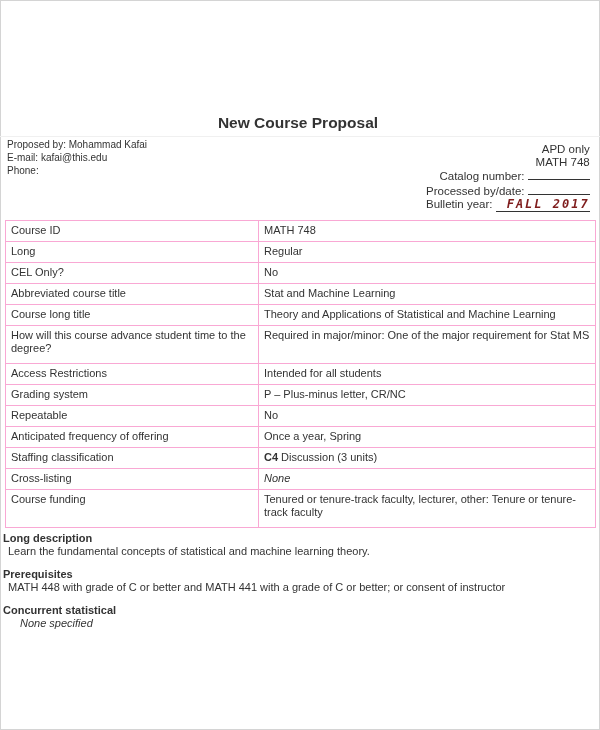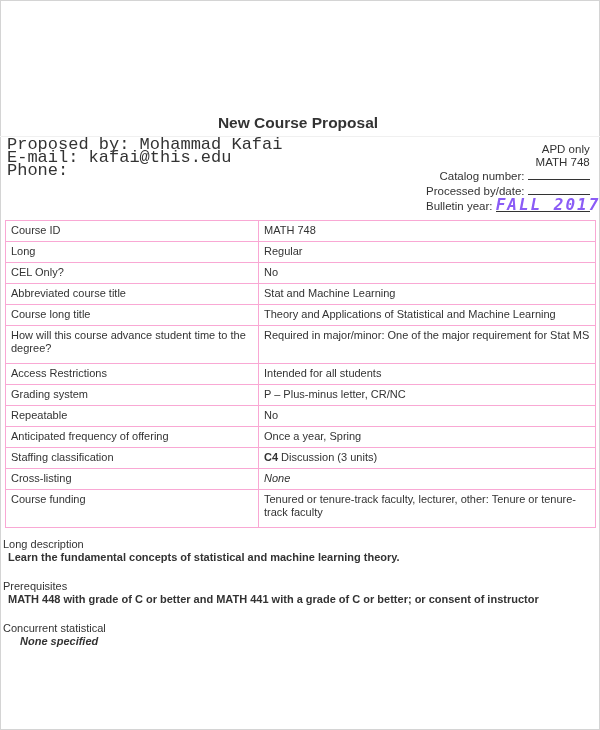--- a/index.html
+++ b/index.html
@@ -12,49 +12,49 @@
     border: 1px solid #d4d4d4; box-sizing: content-box;
   }
   .title {
     position: absolute; top: 114px; left: 0; width: 596px; text-align: center;
     font-size: 15.5px; font-weight: bold; color: #333;
   }
   .title-rule {
     position: absolute; top: 136px; left: 0; width: 600px; height: 1px; background: #f0f0f0;
   }
   .proposer {
-    position: absolute; left: 7px; top: 138px; font-size: 17px; line-height: 13px; color: #333; font-family: Liberation Mono, monospace;
+    position: absolute; left: 7px; top: 138px; font-size: 10px; line-height: 13px; color: #333;
   }
   .apd {
     position: absolute; left: 426px; top: 143px; font-size: 11.5px; line-height: 13.2px; color: #333; text-align: right;
   }
   .apd .line { white-space: nowrap; }
   .blank {
     display: inline-block; border-bottom: 1px solid #333; height: 10px; vertical-align: baseline;
   }
   .handwriting {
-    font-family: "DejaVu Sans Mono", monospace; font-size: 16px; font-weight: bold;
-    letter-spacing: 2px; color: #8b5cf6; font-style: italic;
+    font-family: "DejaVu Sans Mono", monospace; font-size: 12px; font-weight: bold;
+    letter-spacing: 2px; color: #7f1d1d; font-style: italic;
   }
   table.course {
     position: absolute; left: 5px; top: 220px; width: 591px;
     border-collapse: collapse; font-size: 11px; color: #333;
   }
   table.course td {
     border: 1px solid #f9a8d4; padding: 3px 5px 4px 5px; vertical-align: top; line-height: 13px;
   }
   table.course td.label { width: 242px; }
   table.course tr.tall td { height: 30px; }
   .italic { font-style: italic; margin-left: 12px; }
   .bold { font-weight: bold; }
   .sections {
     position: absolute; left: 3px; top: 522px; font-size: 11px; line-height: 13px; color: #333;
   }
-  .sec-head { font-weight: normal; margin-top: 16px; }
-  .sec-body { padding-left: 5px; font-weight: bold; }
+  .sec-head { font-weight: bold; margin-top: 10px; }
+  .sec-body { padding-left: 5px; }
 </style>
 </head>
 <body>
 
 <div class="page-frame"></div>
 
 <div class="title">New Course Proposal</div>
 <div class="title-rule"></div>
 
 <div class="proposer">

